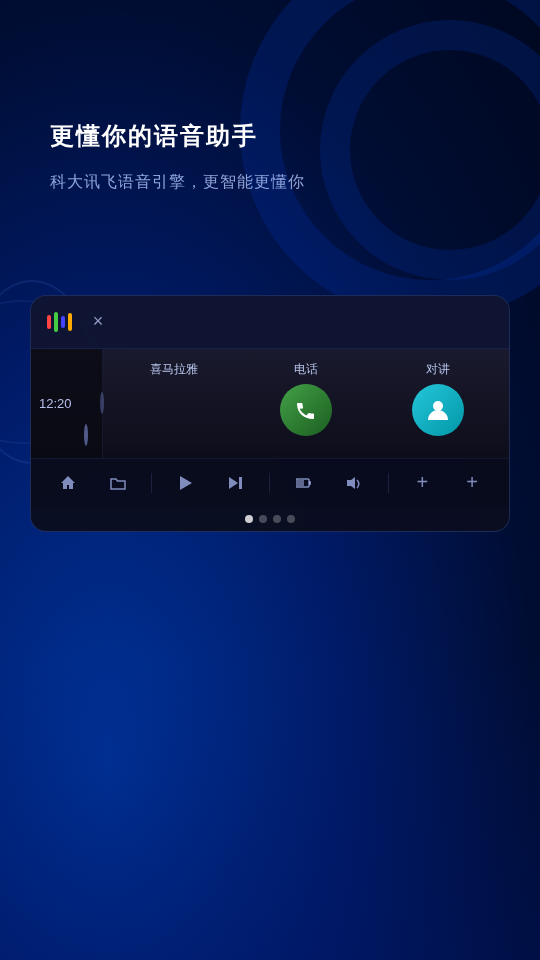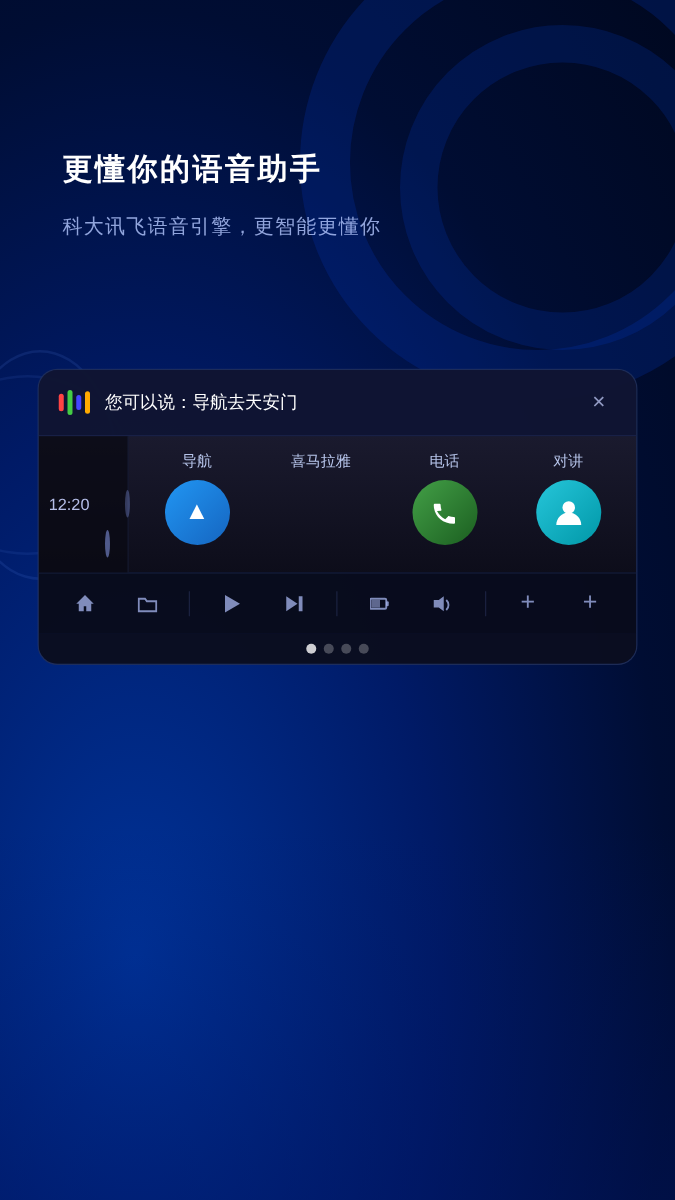--- a/index.html
+++ b/index.html
@@ -296,43 +296,34 @@
 <div class="card-wrapper">
   <div class="card">
 
     <div class="card-header">
       <div class="voice-bars">
         <div class="voice-bar"></div>
         <div class="voice-bar"></div>
         <div class="voice-bar"></div>
         <div class="voice-bar"></div>
       </div>
-      <span class="header-text">
-        <span>您可以说：</span><span>导航去天安门</span>
-      </span>
       <div class="close-btn">×</div>
     </div>
 
     <div class="dashboard">
 
       <div class="left-panel">
         <span class="time-display">12:20</span>
         <div class="circle-indicator"></div>
         <div class="circle-indicator2"></div>
       </div>
 
       <div class="app-grid">
         <div class="app-row">
 
-          <div class="app-item">
-            <span class="app-label">导航</span>
-            <div class="app-icon nav">
-              <span class="arrow-icon">▲</span>
-            </div>
-          </div>
 
           <div class="app-item">
             <span class="app-label">喜马拉雅</span>
           </div>
 
           <div class="app-item">
             <span class="app-label">电话</span>
             <div class="app-icon phone">
               <svg width="26" height="26" viewBox="0 0 26 26">
                 <path d="M6.6 11.8c1.4 2.8 3.8 5.1 6.6 6.6l2.2-2.2c.3-.3.7-.4 1-.2 1.1.4 2.3.6 3.6.6.6 0 1 .4 1 1V21c0 .6-.4 1-1 1C10.6 22 4 15.4 4 7c0-.6.4-1 1-1h3.5c.6 0 1 .4 1 1 0 1.3.2 2.5.6 3.6.1.3 0 .7-.2 1L6.6 11.8z" fill="white"></path>

